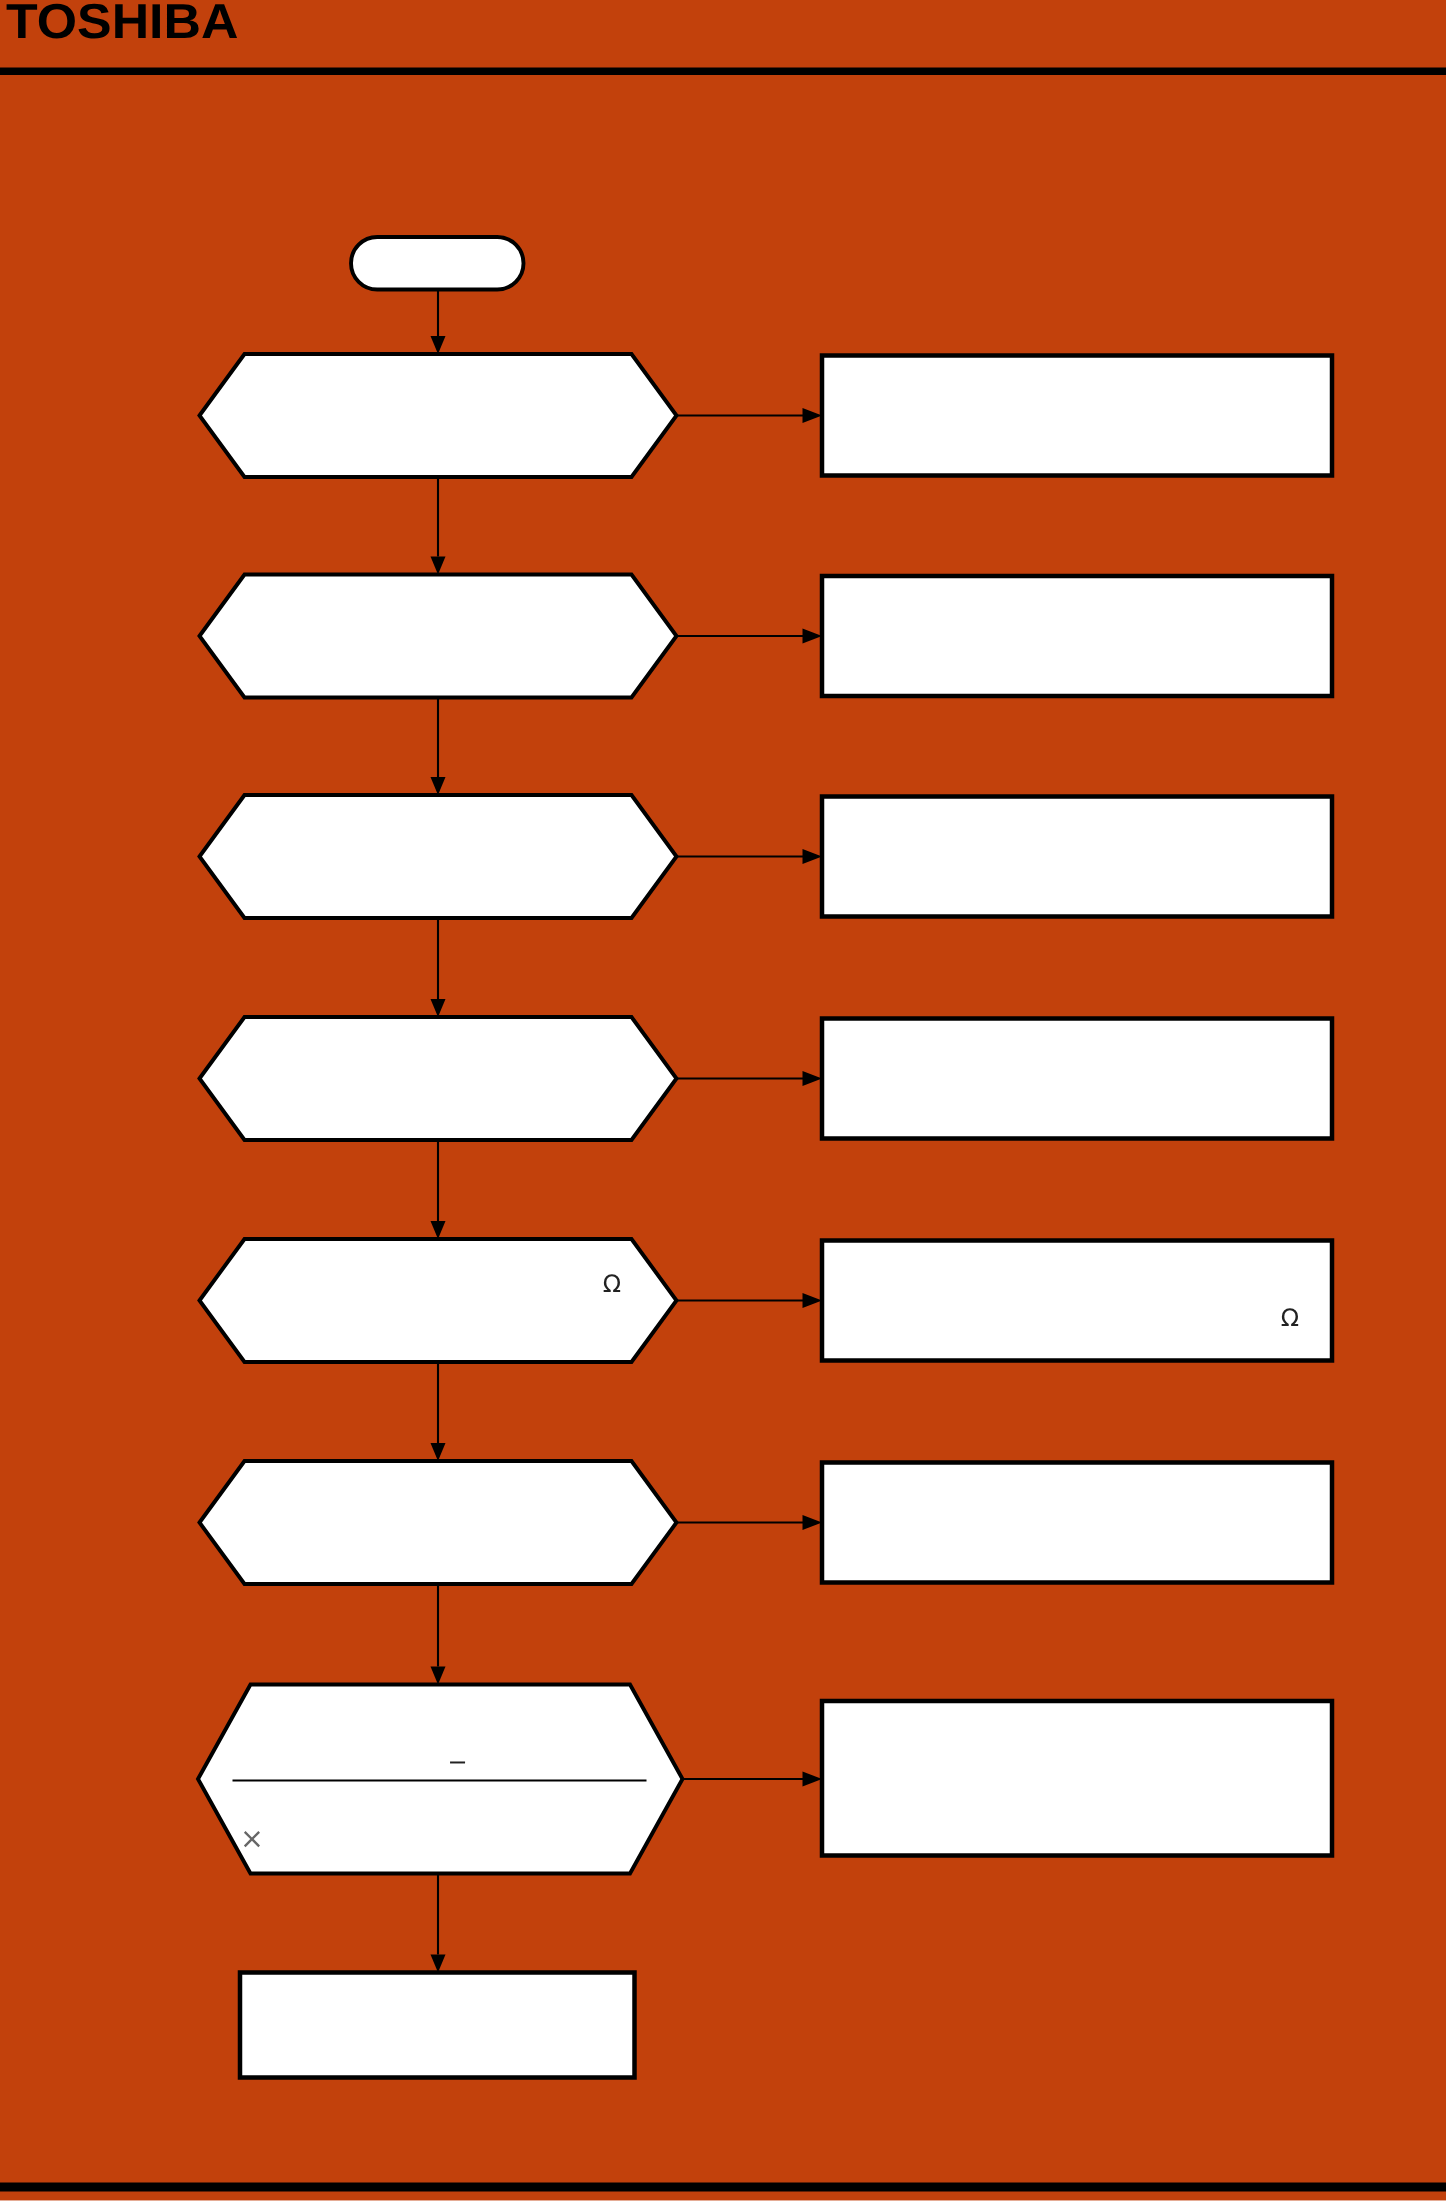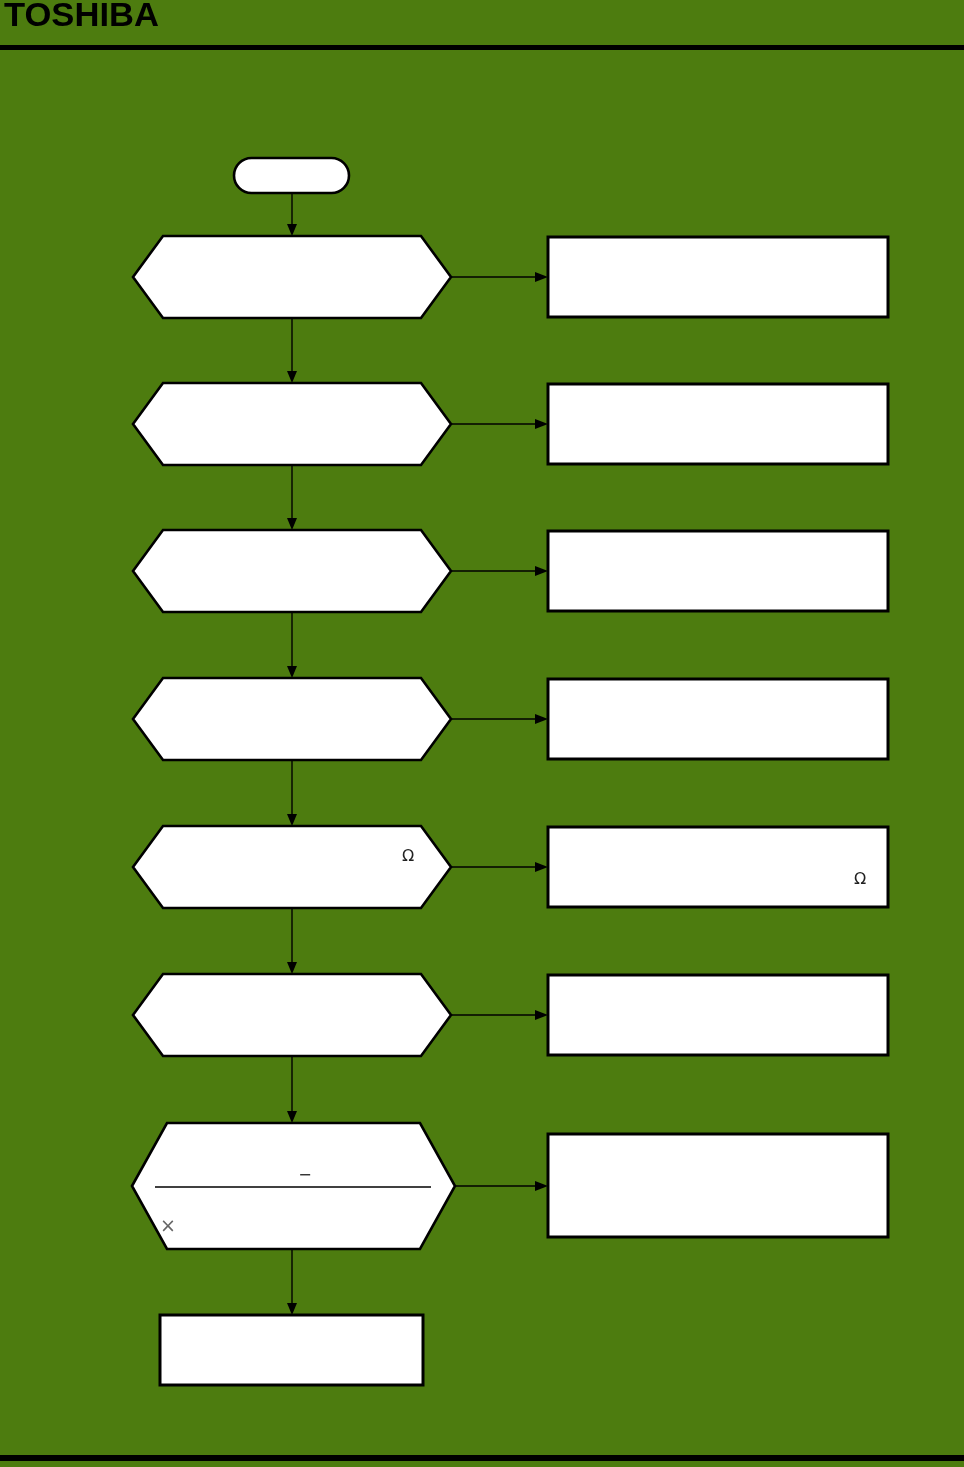--- a/index.html
+++ b/index.html
@@ -1,19 +1,19 @@
 <!DOCTYPE html>
 <html><head>
 <meta charset="utf-8">
 <style>
   html,body{margin:0;padding:0;background:#ffffff;}
   .page{
     position:relative;
     width:964px;height:1467px;
-    background:#4d7c0f;
+    background:#c2410c;
     font-family:"Liberation Sans", sans-serif;
     overflow:hidden;
   }
   .logo{
     position:absolute;left:4px;top:-4px;
     font-family:"Liberation Sans", sans-serif;
     font-weight:900;
     font-size:32px;
     letter-spacing:0px;
     color:#000;

